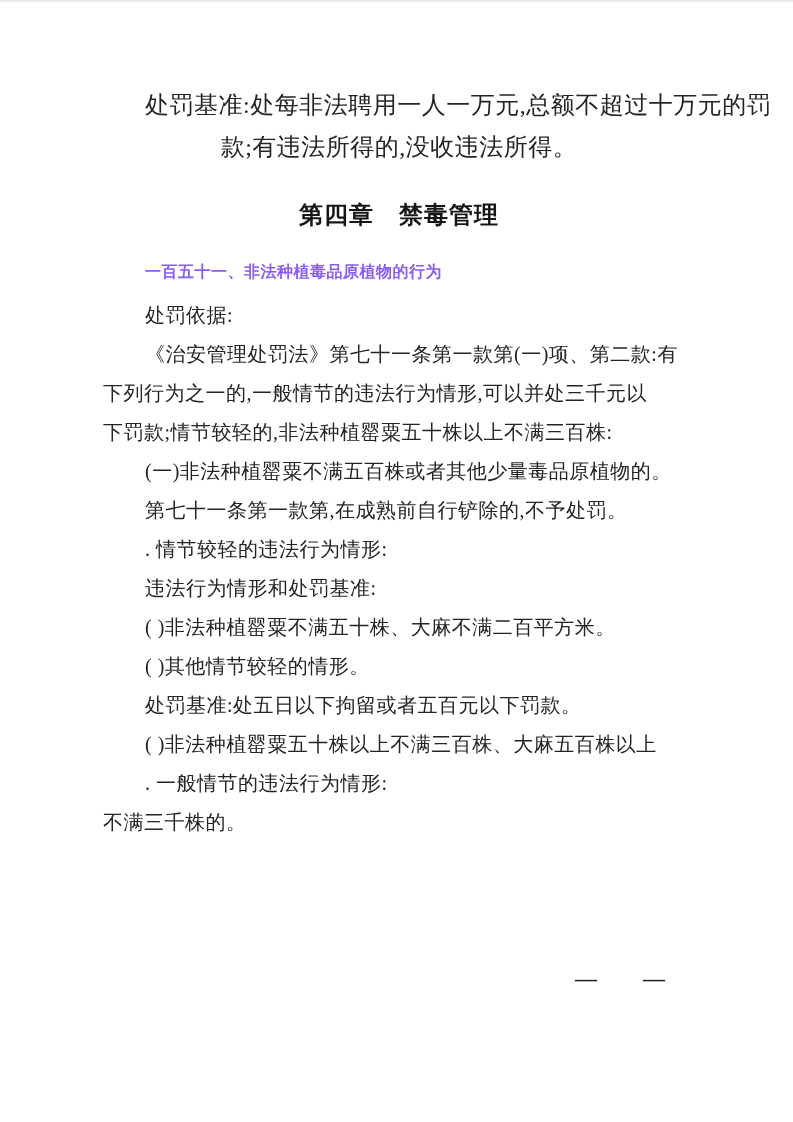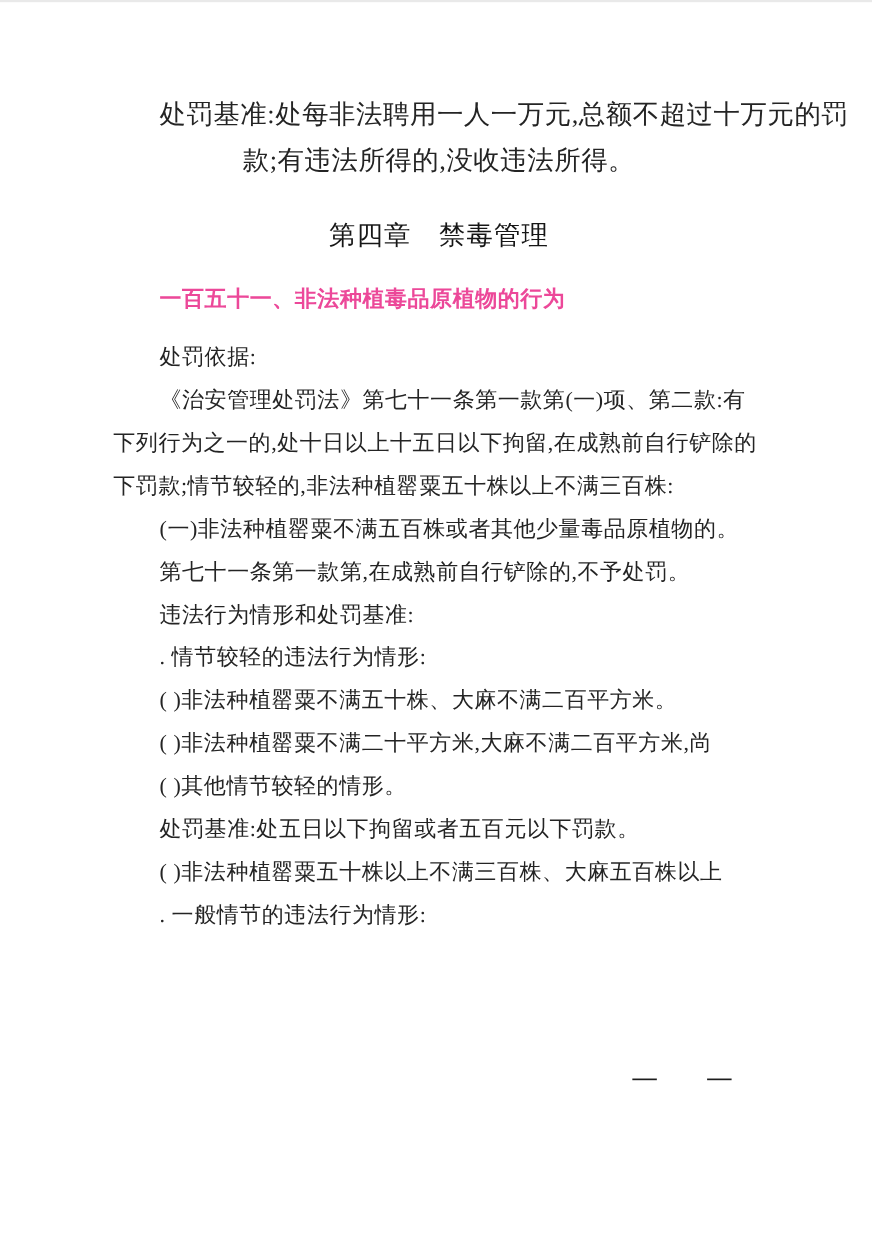--- a/index.html
+++ b/index.html
@@ -31,37 +31,37 @@
     font-size:20px;
     letter-spacing:0.5px;
     white-space:nowrap;
   }
   .indent{padding-left:42px;}
   .chapter-title{
     margin-top:25px;
     height:44px;line-height:44px;
     text-align:center;
     font-family:"Liberation Sans","DejaVu Sans",sans-serif;
-    font-weight:normal;
+    font-weight:bold;
     font-size:24px;
     letter-spacing:1px;
     color:#161616;
   }
   .section-heading{
     margin-top:15px;
     height:40px;line-height:40px;
     font-family:"Liberation Sans","DejaVu Sans",sans-serif;
     font-weight:bold;
-    font-size:20px;
+    font-size:16px;
     letter-spacing:0.5px;
-    color:#ec4899;
+    color:#8b5cf6;
     padding-left:42px;
     white-space:nowrap;
   }
-  .body-block{margin-top:14px;}
+  .body-block{margin-top:4px;}
   .page-footer{
     position:absolute;
     top:966px;left:575px;
     display:flex;
     gap:46px;
     font-size:22px;
     font-weight:600;
     color:#1d1d1d;
     line-height:26px;
   }
@@ -77,32 +77,32 @@
     <div class="line indent">处罚基准:处每非法聘用一人一万元,总额不超过十万元的罚</div>
     <div class="line">款;有违法所得的,没收违法所得。</div>
 
     <div class="chapter-title">第四章　禁毒管理</div>
 
     <div class="section-heading">一百五十一、非法种植毒品原植物的行为</div>
 
     <div class="body-block">
       <div class="body-line indent">处罚依据:</div>
       <div class="body-line indent">《治安管理处罚法》第七十一条第一款第(一)项、第二款:有</div>
-      <div class="body-line">下列行为之一的,处十日以上十五日以下拘留,在成熟前自行铲除的</div>
+      <div class="body-line">下列行为之一的,一般情节的违法行为情形,可以并处三千元以</div>
       <div class="body-line">下罚款;情节较轻的,非法种植罂粟五十株以上不满三百株:</div>
       <div class="body-line indent">(一)非法种植罂粟不满五百株或者其他少量毒品原植物的。</div>
       <div class="body-line indent">第七十一条第一款第,在成熟前自行铲除的,不予处罚。</div>
+      <div class="body-line indent">. 情节较轻的违法行为情形:</div>
       <div class="body-line indent">违法行为情形和处罚基准:</div>
-      <div class="body-line indent">. 情节较轻的违法行为情形:</div>
       <div class="body-line indent">( )非法种植罂粟不满五十株、大麻不满二百平方米。</div>
-      <div class="body-line indent">( )非法种植罂粟不满二十平方米,大麻不满二百平方米,尚</div>
       <div class="body-line indent">( )其他情节较轻的情形。</div>
       <div class="body-line indent">处罚基准:处五日以下拘留或者五百元以下罚款。</div>
       <div class="body-line indent">( )非法种植罂粟五十株以上不满三百株、大麻五百株以上</div>
       <div class="body-line indent">. 一般情节的违法行为情形:</div>
+      <div class="body-line">不满三千株的。</div>
     </div>
   </div>
 
   <div class="page-footer">
     <span>—</span>
     <span>—</span>
   </div>
 </div>
 
 </body></html>

